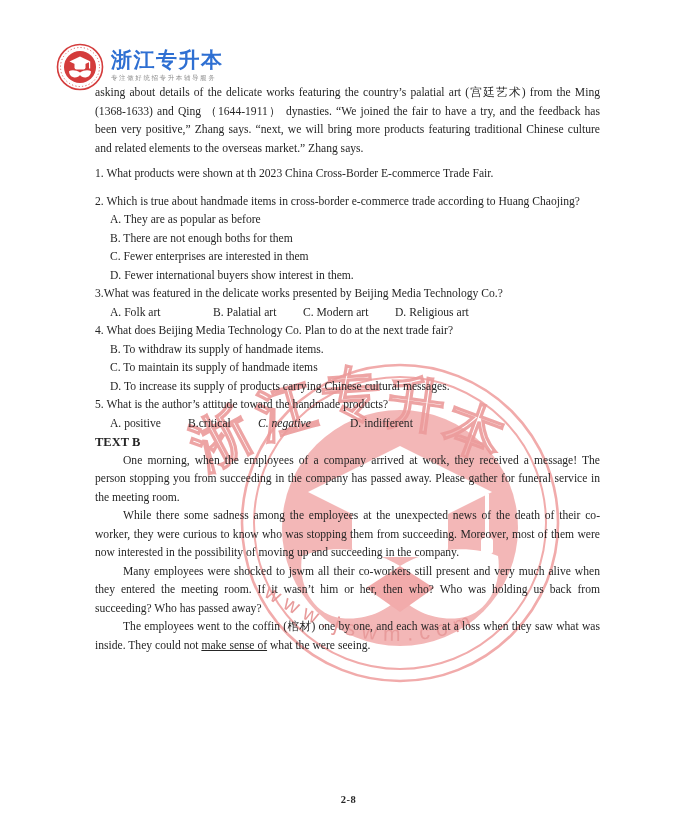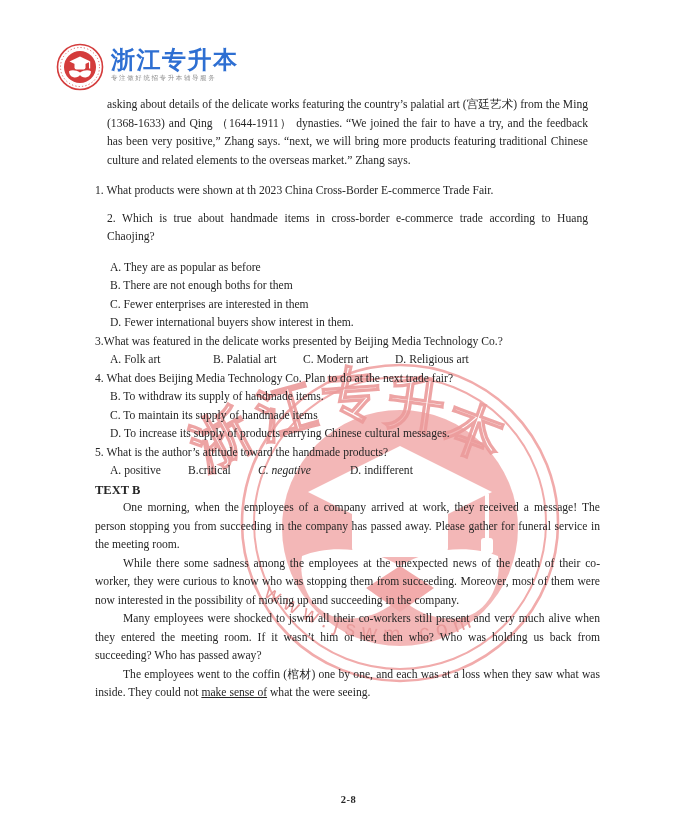--- a/index.html
+++ b/index.html
@@ -7,31 +7,31 @@
     width:693px;height:817px;background:#ffffff;position:relative;overflow:hidden;
     font-family:"Liberation Serif","DejaVu Serif",serif;color:#262626;
   }
   .page{position:absolute;inset:0;}
   
   .logo{position:absolute;left:56px;top:43px;display:flex;align-items:flex-start;z-index:2;}
   .logo-badge{width:48px;height:48px;flex:0 0 auto;}
   .logo-textblock{margin-left:7px;padding-top:6px;}
   .logo-brand{
     font-family:"Liberation Sans","DejaVu Sans",sans-serif;
-    font-size:24px;font-weight:bold;color:#2e6fd2;letter-spacing:1.5px;line-height:22px;text-align:center;
+    font-size:21px;font-weight:bold;color:#2e6fd2;letter-spacing:1.5px;line-height:22px;text-align:center;
   }
   .logo-tagline{
     font-family:"Liberation Sans","DejaVu Sans",sans-serif;
     font-size:6.5px;color:#8f8f8f;letter-spacing:1.6px;margin-top:3px;white-space:nowrap;
   }
   
   .watermark{position:absolute;inset:0;z-index:0;pointer-events:none;}
   
   .content{position:absolute;left:95px;top:84px;width:505px;z-index:1;font-size:11.6px;line-height:18.5px;}
-  .para{text-align:justify;margin:12px;}
+  .para{text-align:justify;margin:0;}
   .qline{margin:0;}
   .mt7{margin-top:7px;} .mt9{margin-top:9px;} .mt13{margin-top:13px;} .mt22{margin-top:22px;}
   .mt5{margin-top:5px;} .mt8{margin-top:8px;}
   .opts2col{display:grid;grid-template-columns:170px auto;padding-left:15px;margin:0;}
   .optline{padding-left:15px;margin:0;}
   .optsrow{padding-left:15px;margin:0;display:flex;}
   .q3a{width:103px;flex:0 0 auto;} .q3b{width:90px;flex:0 0 auto;} .q3c{width:92px;flex:0 0 auto;}
   .q5a{width:78px;flex:0 0 auto;} .q5b{width:70px;flex:0 0 auto;} .q5c{width:92px;flex:0 0 auto;font-style:italic;}
   .textb-heading{text-align:left;font-weight:bold;font-size:12.5px;margin:0;}
   .bodypara{text-align:justify;text-indent:28px;margin:0;}

